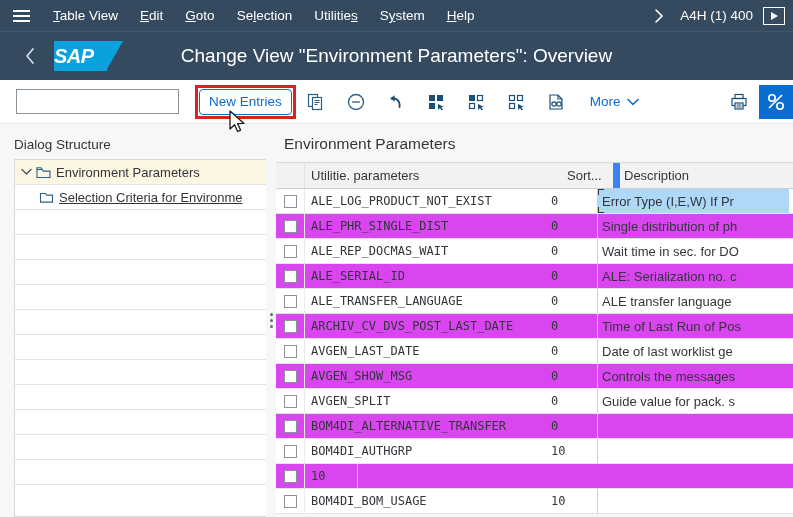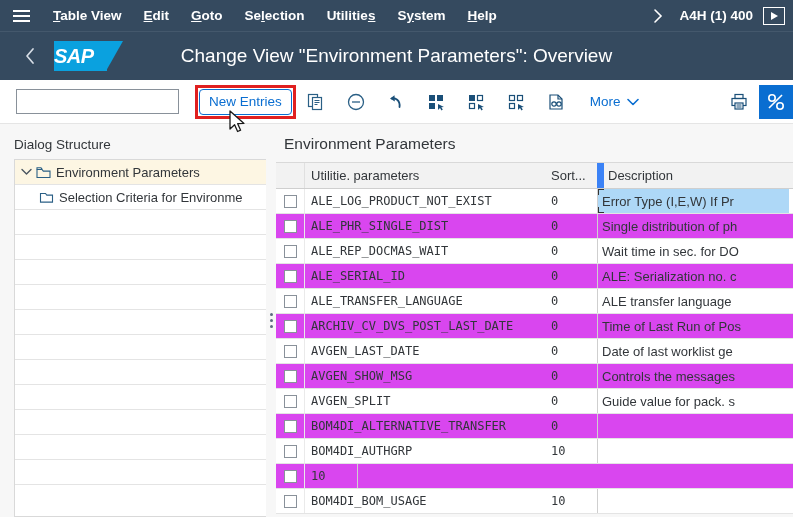--- a/index.html
+++ b/index.html
@@ -13,21 +13,20 @@
 
   
   .menubar {
     height: 31px;
     background: #354a5f;
     display: flex;
     align-items: center;
     color: #ffffff;
     font-size: 13.5px;
     position: relative;
-    font-weight: bold;
   }
   .burger {
     width: 42px; height: 31px;
     display: flex; flex-direction: column;
     align-items: center; justify-content: center;
     gap: 3px;
     cursor: pointer;
   }
   .burger span {
     display: block; width: 17px; height: 2px; background: #ffffff;
@@ -251,21 +250,21 @@
   .sb-row.empty { cursor: default; }
   .sb-row .tw {
     width: 15px; display: flex; align-items: center; justify-content: center;
     flex: 0 0 auto;
   }
   .sb-row .fo {
     width: 19px; display: flex; align-items: center; justify-content: center;
     flex: 0 0 auto;
   }
   .sb-row .lbl { padding-left: 3px; overflow: hidden; }
-  .sb-row.child { padding-left: 22px; }
+  .sb-row.child { padding-left: 22px; text-decoration: underline; }
 
   .splitter {
     width: 10px;
     background: #f7f7f7;
     display: flex;
     align-items: center;
     justify-content: center;
     cursor: col-resize;
     flex: 0 0 auto;
   }
@@ -551,21 +550,21 @@
       </span>
     </div>
 
     <div class="main">
       <div class="main-title">Environment Parameters</div>
       <div class="tbl">
 
         <div class="tr head">
           <div class="td c-check"></div>
           <div class="td c-param" style="font-family:'Liberation Sans',sans-serif;font-size:13px;">Utilitie. parameters</div>
-          <div class="td c-sort" style="font-family:'Liberation Sans',sans-serif;font-size:13px;">Sort...</div>
+          <div class="td c-sort" style="font-family:'Liberation Sans',sans-serif;font-size:13px;margin-left:16px;">Sort...</div>
           <div class="td c-desc">Description</div>
         </div>
 
         <div id="rows">
             <div class="tr">
               <div class="td c-check">
                 <span class="cbx"></span>
               </div>
               <div class="td c-param">ALE_LOG_PRODUCT_NOT_EXIST</div>
               <div class="td c-sort">0</div>

